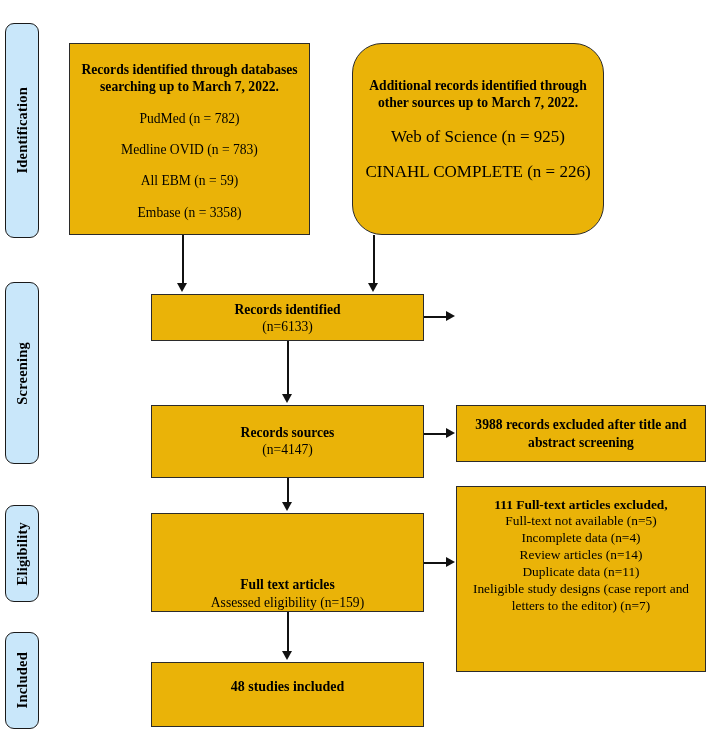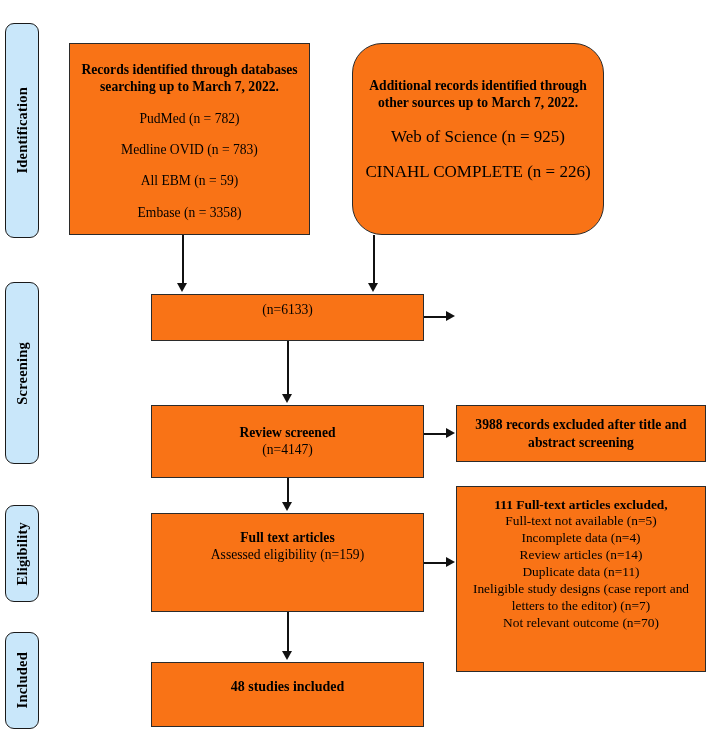--- a/index.html
+++ b/index.html
@@ -5,21 +5,21 @@
   html,body{margin:0;padding:0;background:#ffffff;}
   body{width:711px;height:730px;position:relative;overflow:hidden;
        font-family:"Liberation Serif","DejaVu Serif",serif;color:#000;}
   #canvas{position:absolute;left:0;top:0;width:711px;height:730px;}
 
   .pill{position:absolute;background:#c9e7fa;border:1.6px solid #1a1a1a;
         border-radius:9px;display:flex;align-items:center;justify-content:center;}
   .pill span{writing-mode:vertical-rl;transform:rotate(180deg);
              font-weight:bold;font-size:14.5px;letter-spacing:.2px;white-space:nowrap;}
 
-  .box{position:absolute;background:#f97316;border:1.7px solid #2b2b2b;
+  .box{position:absolute;background:#eab308;border:1.7px solid #2b2b2b;
        box-sizing:border-box;display:flex;flex-direction:column;
        align-items:center;justify-content:flex-start;text-align:center;}
   .box .pad{width:100%;}
   .bhead{font-weight:bold;line-height:1.28;}
   .bbody{line-height:1.27;}
 
   .b1{left:69px;top:43px;width:241px;height:192px;padding-top:17px;}
   .b1 .bhead{font-size:13.6px;}
   .b1 .bbody{font-size:13.6px;margin-top:14px;}
 
@@ -35,21 +35,21 @@
       justify-content:center;padding-bottom:4px;}
   .b4 .bhead{font-size:13.6px;}
 
   .b5{left:151px;top:405px;width:273px;height:73px;padding-top:18px;}
   .b5 .bhead{font-size:13.6px;}
   .b5 .bbody{font-size:13.6px;}
 
   .b6{left:456px;top:405px;width:250px;height:57px;padding-top:10px;}
   .b6 .bhead{font-size:13.6px;line-height:1.3;}
 
-  .b7{left:151px;top:513px;width:273px;height:99px;padding-top:15px;}
+  .b7{left:151px;top:513px;width:273px;height:99px;padding-top:15px;justify-content:flex-end;}
   .b7 .bhead{font-size:13.6px;}
   .b7 .bbody{font-size:13.6px;}
 
   .b8{left:456px;top:486px;width:250px;height:186px;padding-top:9px;}
   .b8 .bhead{font-size:13.4px;}
   .b8 .bbody{font-size:13.4px;line-height:1.26;}
 
   .b9{left:151px;top:662px;width:273px;height:65px;padding-top:15px;}
   .b9 .bhead{font-size:14px;}
 
@@ -113,45 +113,45 @@
     <div class="pad bbody">Embase (n = 3358)</div>
   </div>
 
   <div class="box b2">
     <div class="pad bhead">Additional records identified through other sources up to March 7, 2022.</div>
     <div class="pad bbody">Web of Science (n = 925)</div>
     <div class="pad bbody">CINAHL COMPLETE (n = 226)</div>
   </div>
 
   <div class="box b3">
+    <div class="pad bhead">Records identified</div>
     <div class="pad bbody">(n=6133)</div>
   </div>
 
 
   <div class="box b5">
-    <div class="pad bhead">Review screened</div>
+    <div class="pad bhead">Records sources</div>
     <div class="pad bbody">(n=4147)</div>
   </div>
 
   <div class="box b6">
     <div class="pad bhead">3988 records excluded after title and abstract screening</div>
   </div>
 
   <div class="box b7">
     <div class="pad bhead">Full text articles</div>
     <div class="pad bbody">Assessed eligibility (n=159)</div>
   </div>
 
   <div class="box b8">
     <div class="pad bhead">111 Full-text articles excluded,</div>
     <div class="pad bbody">Full-text not available (n=5)</div>
     <div class="pad bbody">Incomplete data (n=4)</div>
     <div class="pad bbody">Review articles (n=14)</div>
     <div class="pad bbody">Duplicate data (n=11)</div>
     <div class="pad bbody">Ineligible study designs (case report and letters to the editor) (n=7)</div>
-    <div class="pad bbody">Not relevant outcome (n=70)</div>
   </div>
 
   <div class="box b9">
     <div class="pad bhead">48 studies included</div>
   </div>
 
 </div>
 
 </body></html>

